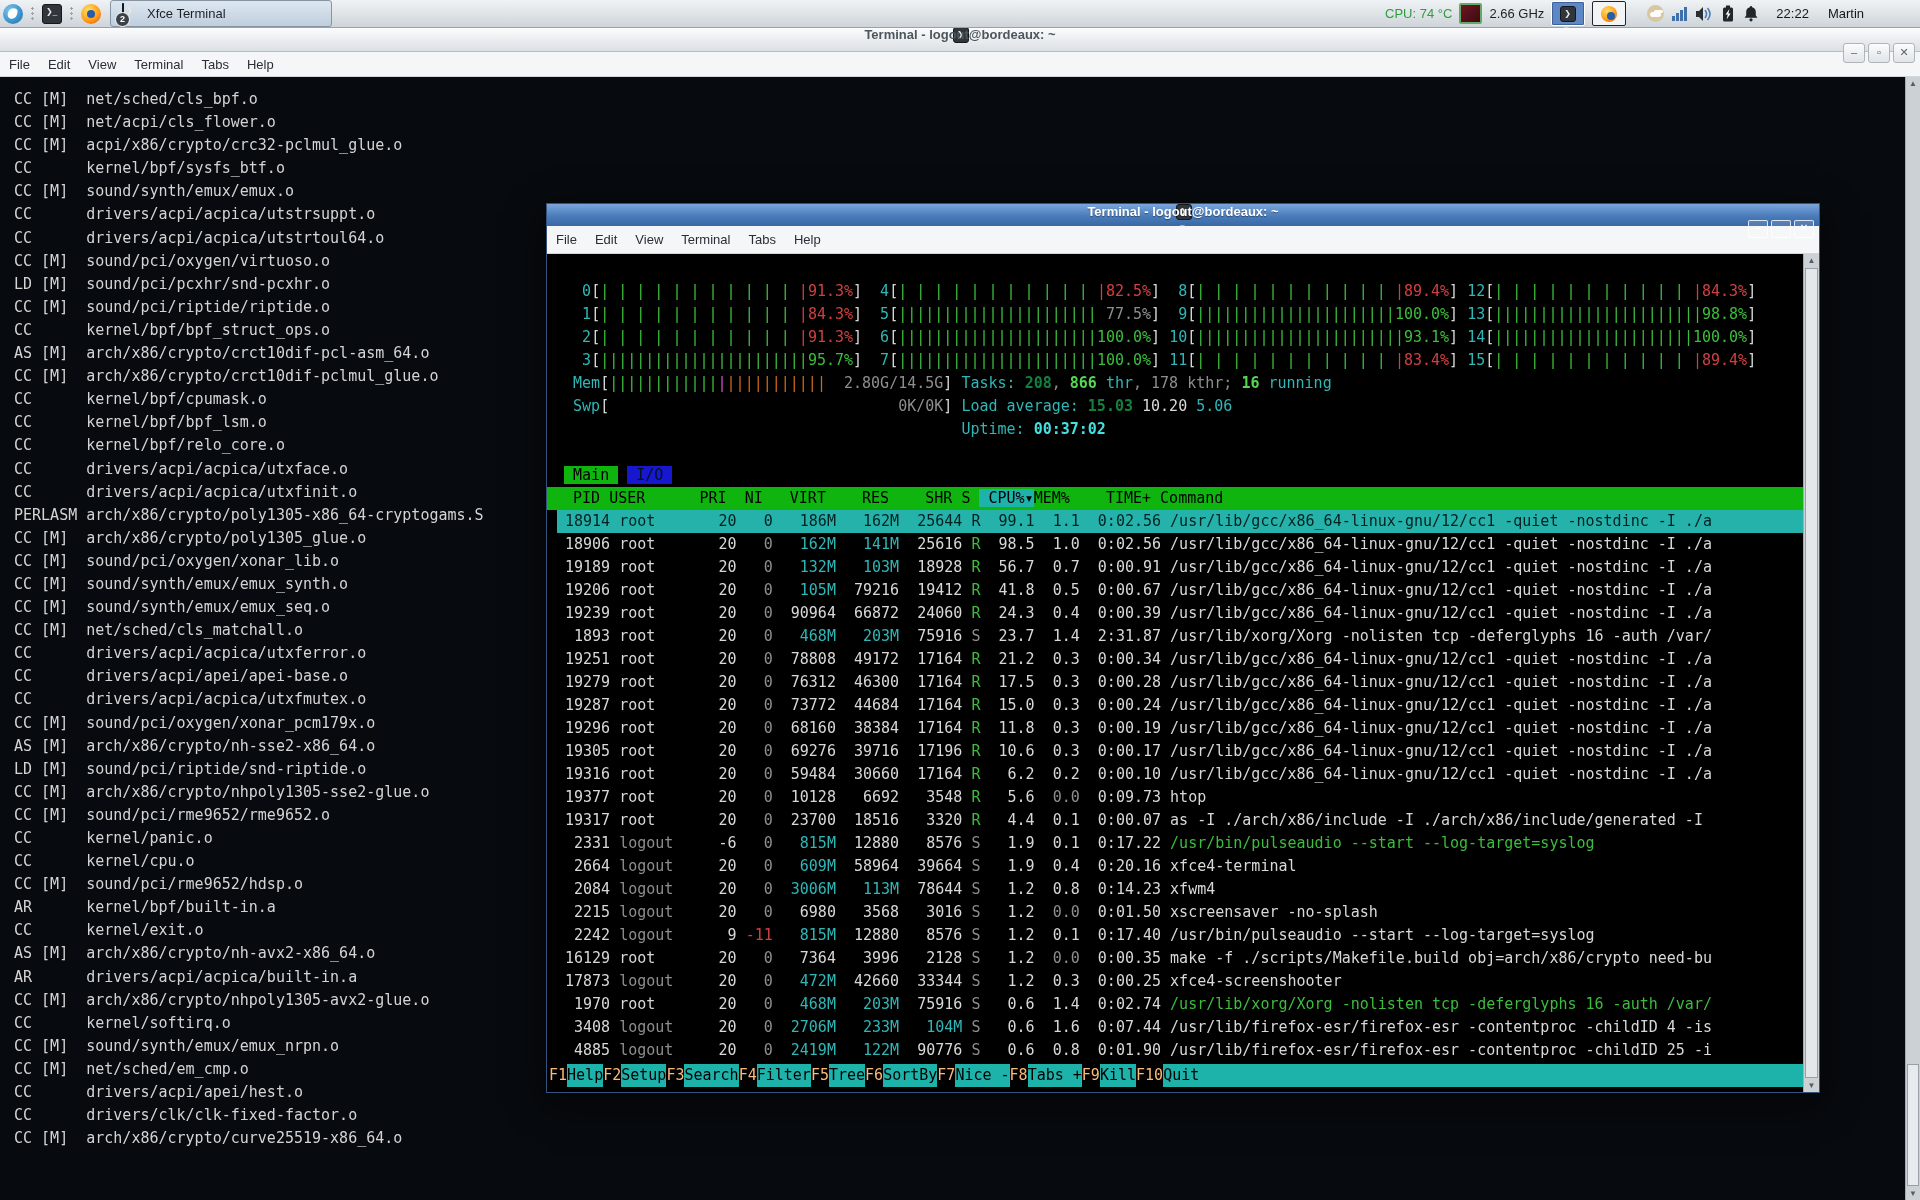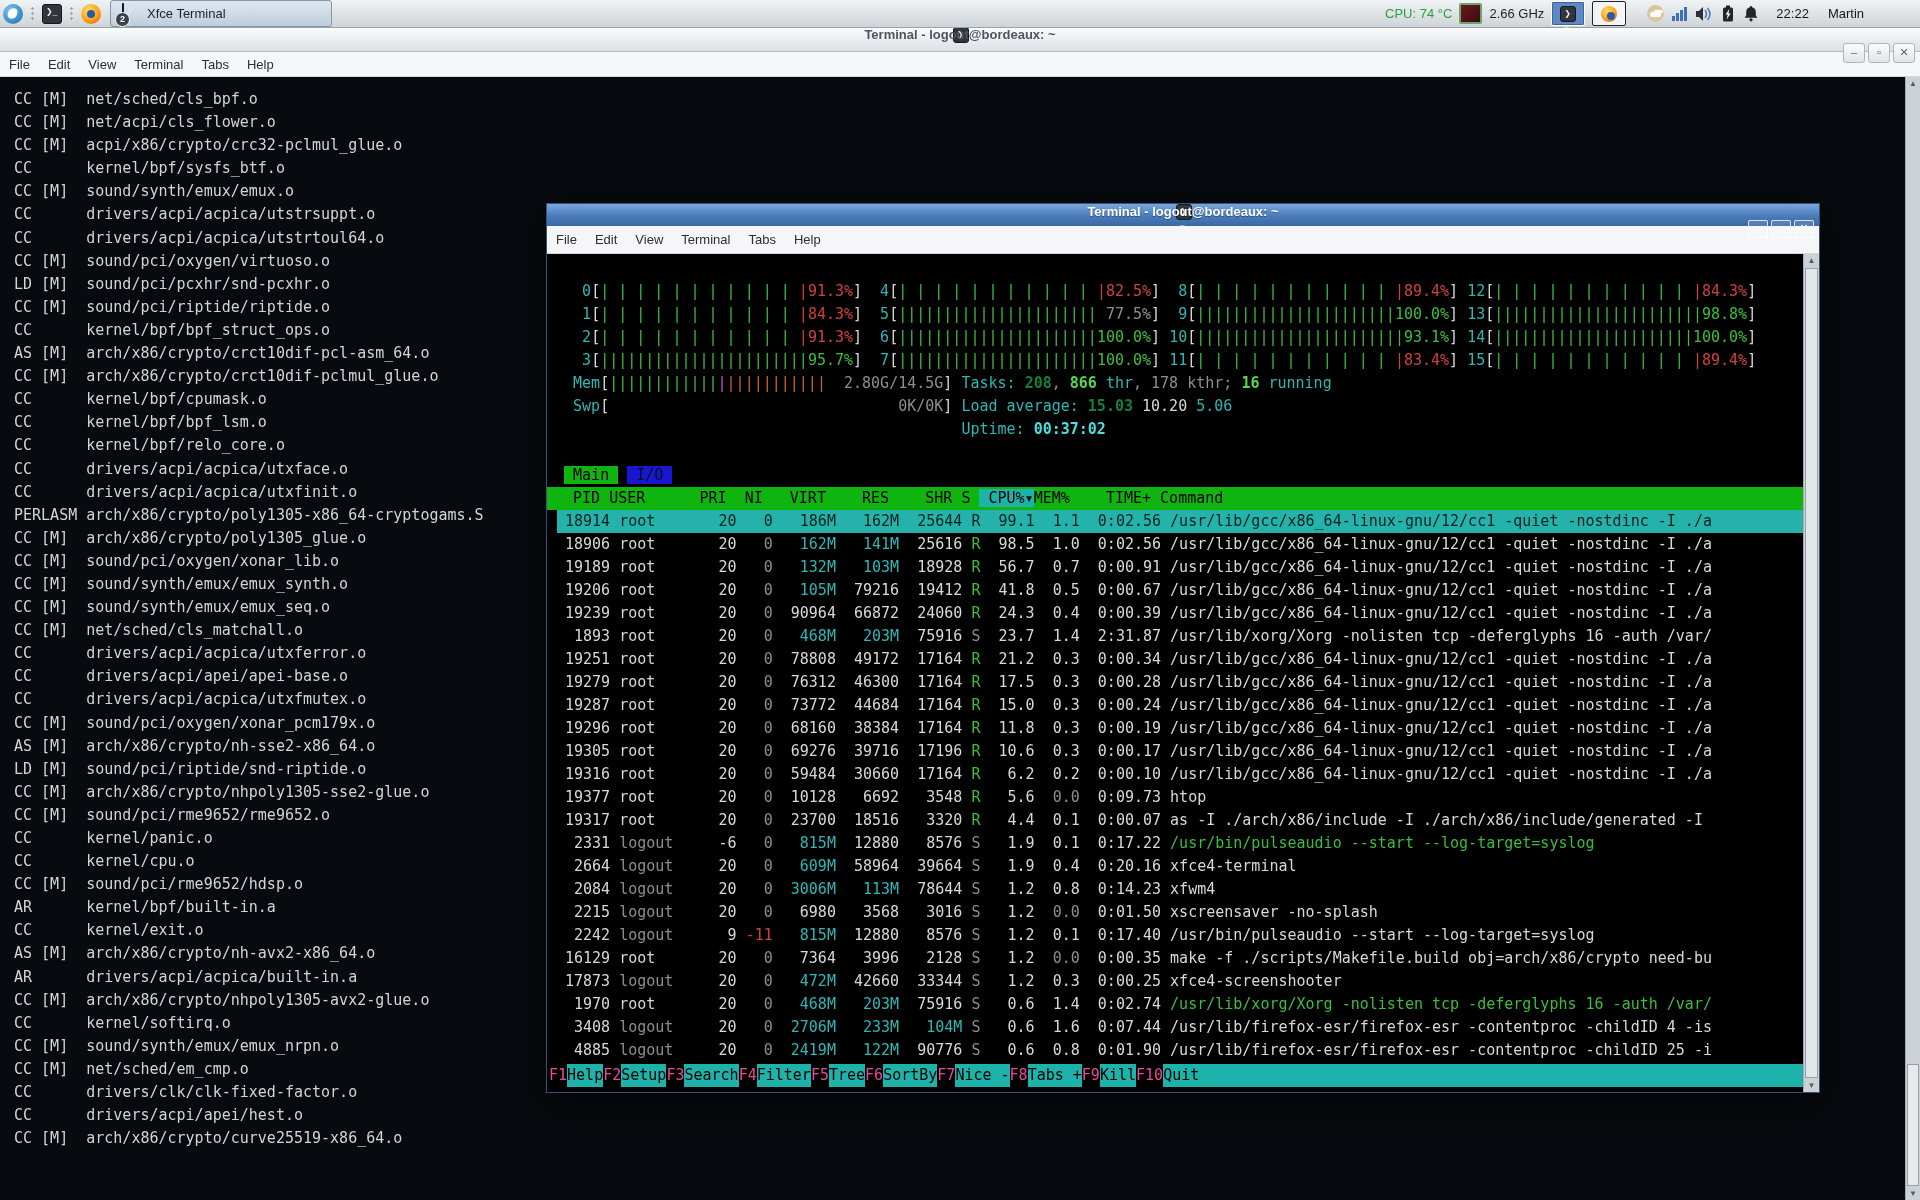--- a/index.html
+++ b/index.html
@@ -91,21 +91,21 @@
   .c-org{color:#c9681d}
   .hdr{background:#0fb40f;color:#000;}
   .hdr-sort{background:#1db3ab;color:#000;}
   .prow{cursor:default;margin-left:10px;}
   .sel{background:#25b2aa;}
   .sel span{color:#002220 !important;font-weight:normal !important;}
   .tab-g{background:#0fb40f;color:#000;}
   .tab-b{background:#1717cf;color:#00131a;}
   .fnbar{position:absolute;left:0;right:15px;bottom:5px;height:23px;display:flex;
          font:15px/23px "DejaVu Sans Mono",monospace;padding-left:2px;background:#000;}
-  .fk-key{color:#ec4899;text-align:center;}
+  .fk-key{color:#fdba74;text-align:center;}
   .fk-lbl{background:#1db3ab;color:#000;}
   .fn-fill{flex:1;background:#1db3ab;}
   svg{display:block;}
 </style>
 </head>
 <body>
 
 <div class="panel">
   <div class="p-left">
     <div class="licon whisker"></div>
@@ -214,22 +214,22 @@
         <pre class="bline">CC      kernel/cpu.o</pre>
         <pre class="bline">CC [M]  sound/pci/rme9652/hdsp.o</pre>
         <pre class="bline">AR      kernel/bpf/built-in.a</pre>
         <pre class="bline">CC      kernel/exit.o</pre>
         <pre class="bline">AS [M]  arch/x86/crypto/nh-avx2-x86_64.o</pre>
         <pre class="bline">AR      drivers/acpi/acpica/built-in.a</pre>
         <pre class="bline">CC [M]  arch/x86/crypto/nhpoly1305-avx2-glue.o</pre>
         <pre class="bline">CC      kernel/softirq.o</pre>
         <pre class="bline">CC [M]  sound/synth/emux/emux_nrpn.o</pre>
         <pre class="bline">CC [M]  net/sched/em_cmp.o</pre>
+        <pre class="bline">CC      drivers/acpi/apei/hest.o</pre>
         <pre class="bline">CC      drivers/clk/clk-fixed-factor.o</pre>
-        <pre class="bline">CC      drivers/acpi/apei/hest.o</pre>
         <pre class="bline">CC [M]  arch/x86/crypto/curve25519-x86_64.o</pre>
       </div>
     <div class="bg-scroll">
       <span class="sc-arrow" style="top:0">▲</span>
       <span class="thumb"></span>
       <span class="sc-arrow" style="bottom:0">▼</span>
     </div>
   </div>
 </div>
 

